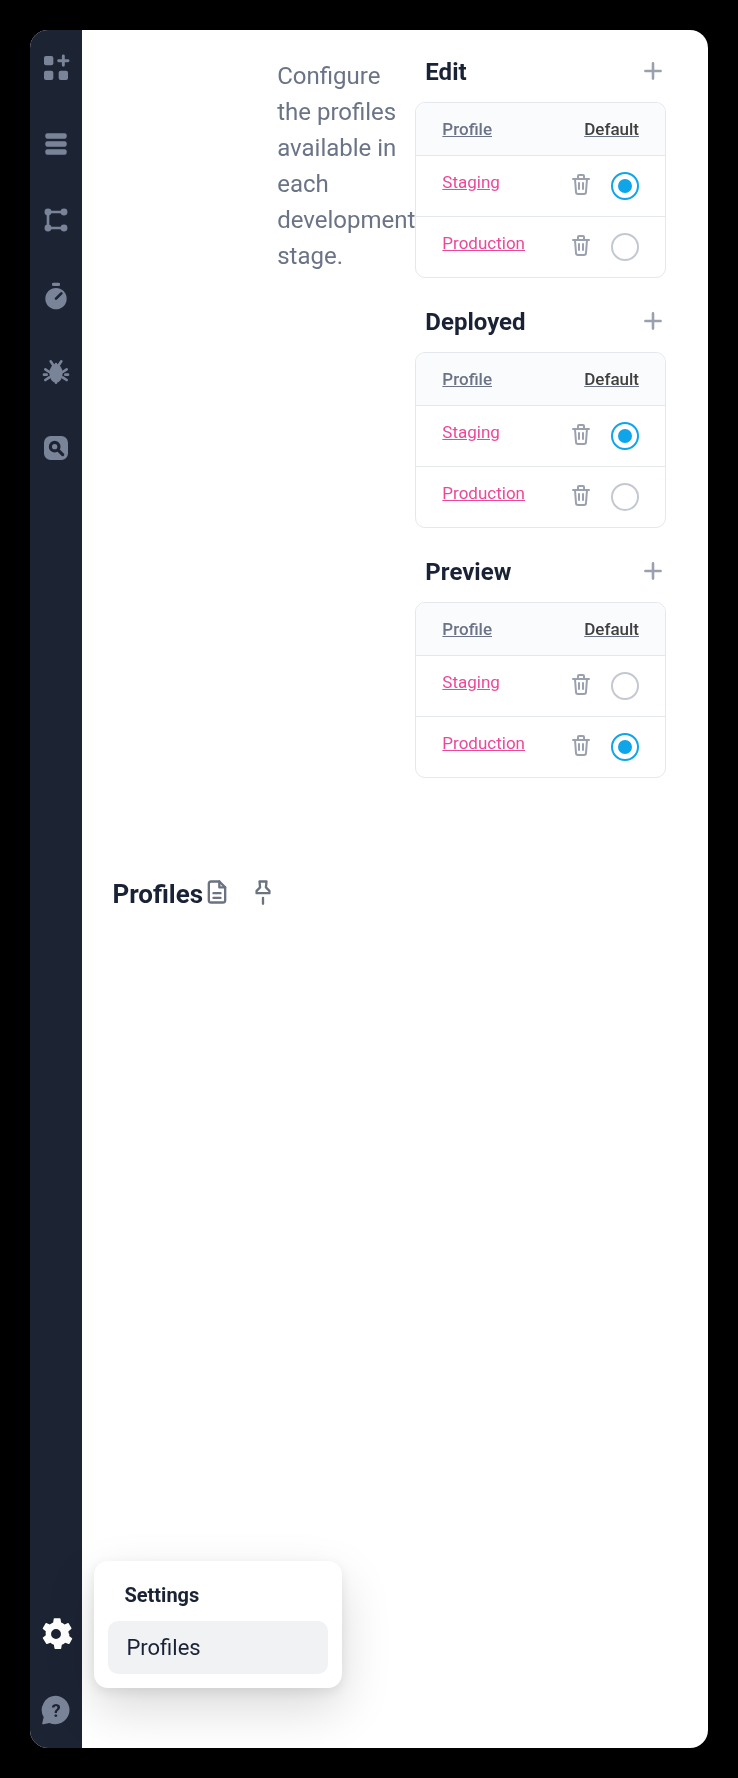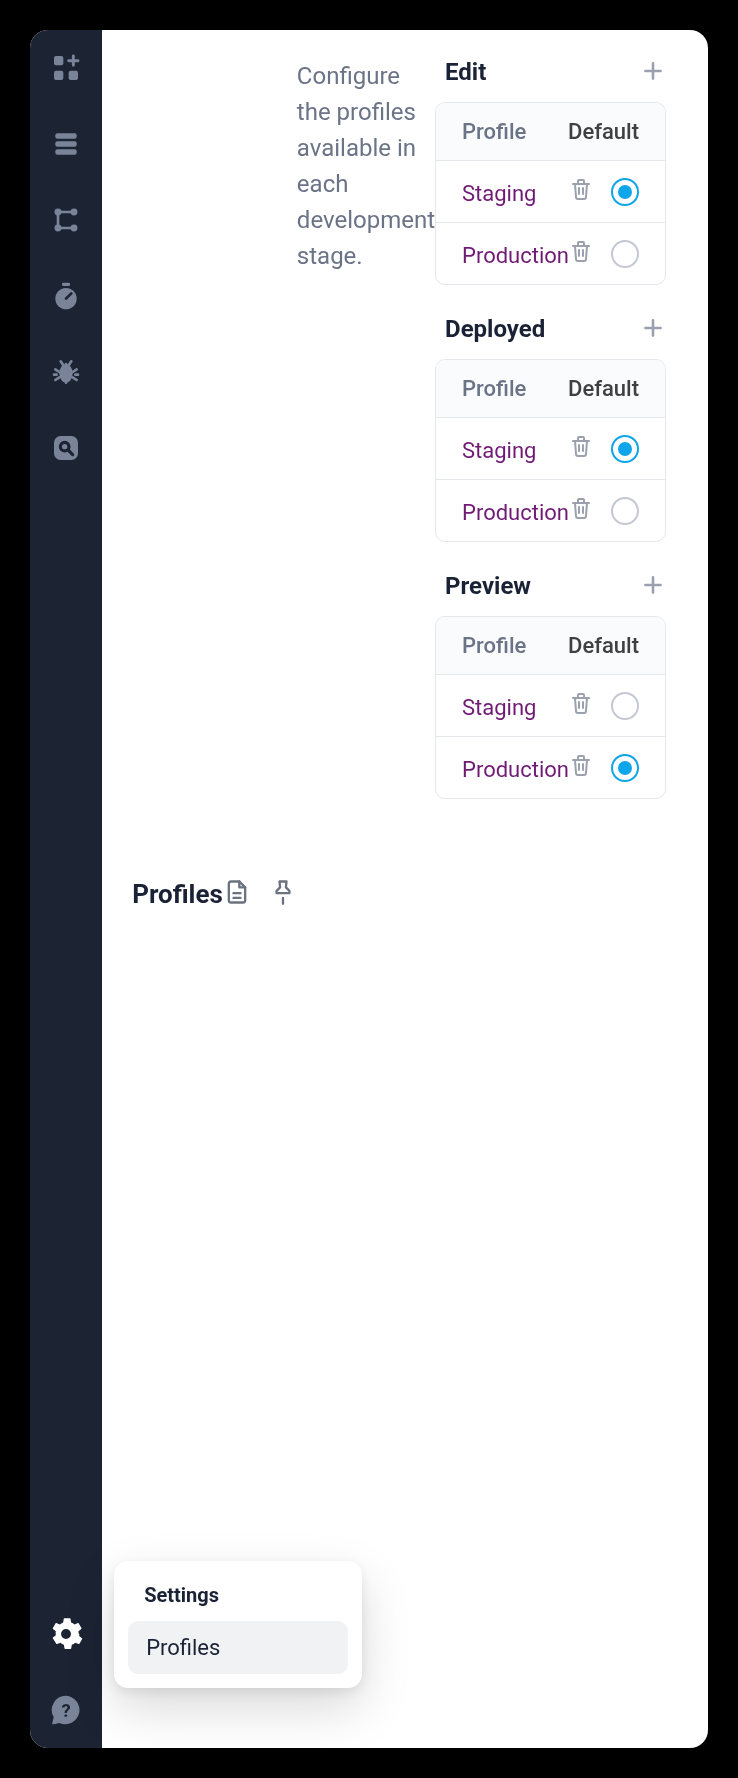--- a/index.html
+++ b/index.html
@@ -110,40 +110,41 @@
     cursor: pointer;
   }
   .plus-btn svg { width: 26px; height: 26px; }
   .table {
     border: 1px solid #e4e7ec;
     border-radius: 10px;
     overflow: hidden;
   }
   .table-row {
     display: flex;
-    align-items: flex-end;
+    align-items: flex-start;
     padding: 16px 26px;
     border-top: 1px solid #e4e7ec;
-    font-size: 22px;
+    font-size: 17px;
+    text-decoration: underline;
   }
   .table-row:first-child { border-top: none; }
   .table-header {
     background: #fafbfc;
     color: #6b7387;
     font-weight: 500;
   }
   .col-profile { flex: 1; }
   .col-default {
     display: flex;
     align-items: center;
     gap: 18px;
     color: #1a2235;
   }
   .table-header .col-default { color: #404040; }
-  .row-data { color: #701a75; }
+  .row-data { color: #ec4899; gap: 44px; }
   .trash {
     color: #9aa0ad;
     cursor: pointer;
   }
   .trash svg { width: 24px; height: 24px; }
   .radio {
     width: 28px;
     height: 28px;
     border-radius: 50%;
     border: 2.5px solid #c3c8d2;

